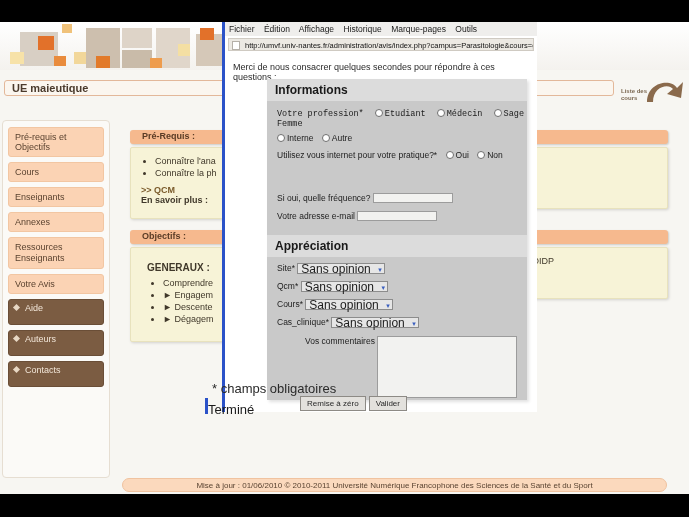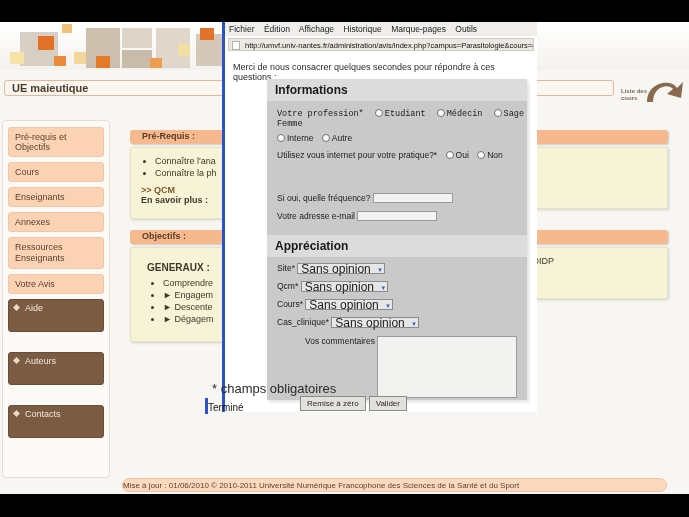--- a/index.html
+++ b/index.html
@@ -38,42 +38,42 @@
     font-size:6px; line-height:7px; color:#7d6a54; font-weight:bold; }
   #liste-cours svg { position:absolute; left:24px; top:2px; }
 
   
   #leftnav { position:absolute; left:2px; top:98px; width:108px; height:358px;
     background:#fbfaf7; border:1px solid #e6ded2; border-radius:4px; padding:6px 5px; }
   .navitem { background:#fbd3b4; border:1px solid #f2c6a2; border-radius:3px;
     color:#5b4330; font-size:9px; padding:4px 6px; margin-bottom:5px; cursor:pointer; }
   .navitem.two { line-height:11px; }
   .navbtn { background:#7b5c42; border:1px solid #6a4e37; border-radius:3px;
-    color:#f2e6d8; font-size:9px; padding:3px 6px 18px 16px; margin-bottom:20px;
+    color:#f2e6d8; font-size:9px; padding:3px 6px 11px 16px; margin-bottom:5px;
     position:relative; cursor:pointer; }
   .navbtn .dia { position:absolute; left:5px; top:5px; width:5px; height:5px;
     background:#e8d8c4; transform:rotate(45deg); }
 
   
   .panel { position:absolute; }
   .panel .hd { background:#f6b98e; border-radius:3px; height:14px;
     font-size:9px; font-weight:bold; color:#5a3c26; padding:1px 0 0 12px;
     box-shadow:1px 1px 2px rgba(0,0,0,.18); }
   .panel .bd { background:#f7f3d7; border:1px solid #e8e2bd; border-radius:2px;
     margin-top:3px; padding:8px 10px; box-shadow:1px 1px 3px rgba(0,0,0,.15);
     font-size:9px; color:#40382a; }
   .panel ul { margin:0; padding-left:14px; }
   .panel li { margin-bottom:2px; }
   .bold { font-weight:bold; }
   .qcm { color:#7a5a2a; font-weight:bold; font-size:9px; }
 
   
   #majbar { position:absolute; left:122px; top:456px; width:545px; height:14px;
     background:#fbd9bd; border:1px solid #f0c3a0; border-radius:7px;
-    font-size:8px; color:#5a4432; padding-top:2px; }
+    font-size:8px; color:#5a4432; text-align:center; padding-top:2px; }
 
   
   #popup { position:absolute; left:222px; top:22px; width:315px; height:390px;
     background:#fff; border-left:3px solid #2b52c8; overflow:hidden; }
   #menubar { position:absolute; left:0; top:0; width:312px; height:14px;
     background:#efeeec; font-size:8.5px; color:#1a1a1a; padding:2px 0 0 4px; }
   #menubar span { margin-right:7px; cursor:pointer; }
   #urlbar { position:absolute; left:3px; top:16px; width:306px; height:13px;
     background:#ece9e3; border:1px solid #cfcac2; font-size:7.5px; color:#111;
     padding:2px 0 0 16px; white-space:nowrap; overflow:hidden; }
@@ -94,21 +94,21 @@
     font-size:12px; color:#1c1c1c; padding:0 13px 0 3px; position:relative;
     height:11px; line-height:11px; vertical-align:-2px; cursor:pointer; }
   .sel:after { content:"\25BE"; position:absolute; right:2px; top:0;
     font-size:7px; color:#3a5fbf; }
   #ta { display:inline-block; width:140px; height:62px; background:#f2f2f0;
     border:1px solid #9c9c9c; vertical-align:top; }
   #oblig { position:absolute; left:212px; top:381px; font-size:13px; color:#2a2a2a; }
   .btn { background:#e3e1dd; border:1px solid #8d8a85; font-size:8px;
     color:#2a2a2a; padding:2px 6px; cursor:pointer; }
   #btnrow { position:absolute; left:300px; top:396px; }
-  #termine { position:absolute; left:208px; top:402px; font-size:10px; color:#1a1a1a; }
+  #termine { position:absolute; left:208px; top:402px; font-size:13px; color:#1a1a1a; }
   #popupbar { position:absolute; left:205px; top:398px; width:3px; height:16px; background:#2b52c8; }
 </style>
 </head>
 <body>
 
 <div id="page">
 
   <div id="banner">
     <div class="ph" style="left:20px;top:10px;width:38px;height:34px;background:#d8cfc4"></div>
     <div class="ph" style="left:86px;top:6px;width:34px;height:40px;background:#cdbfae"></div>

